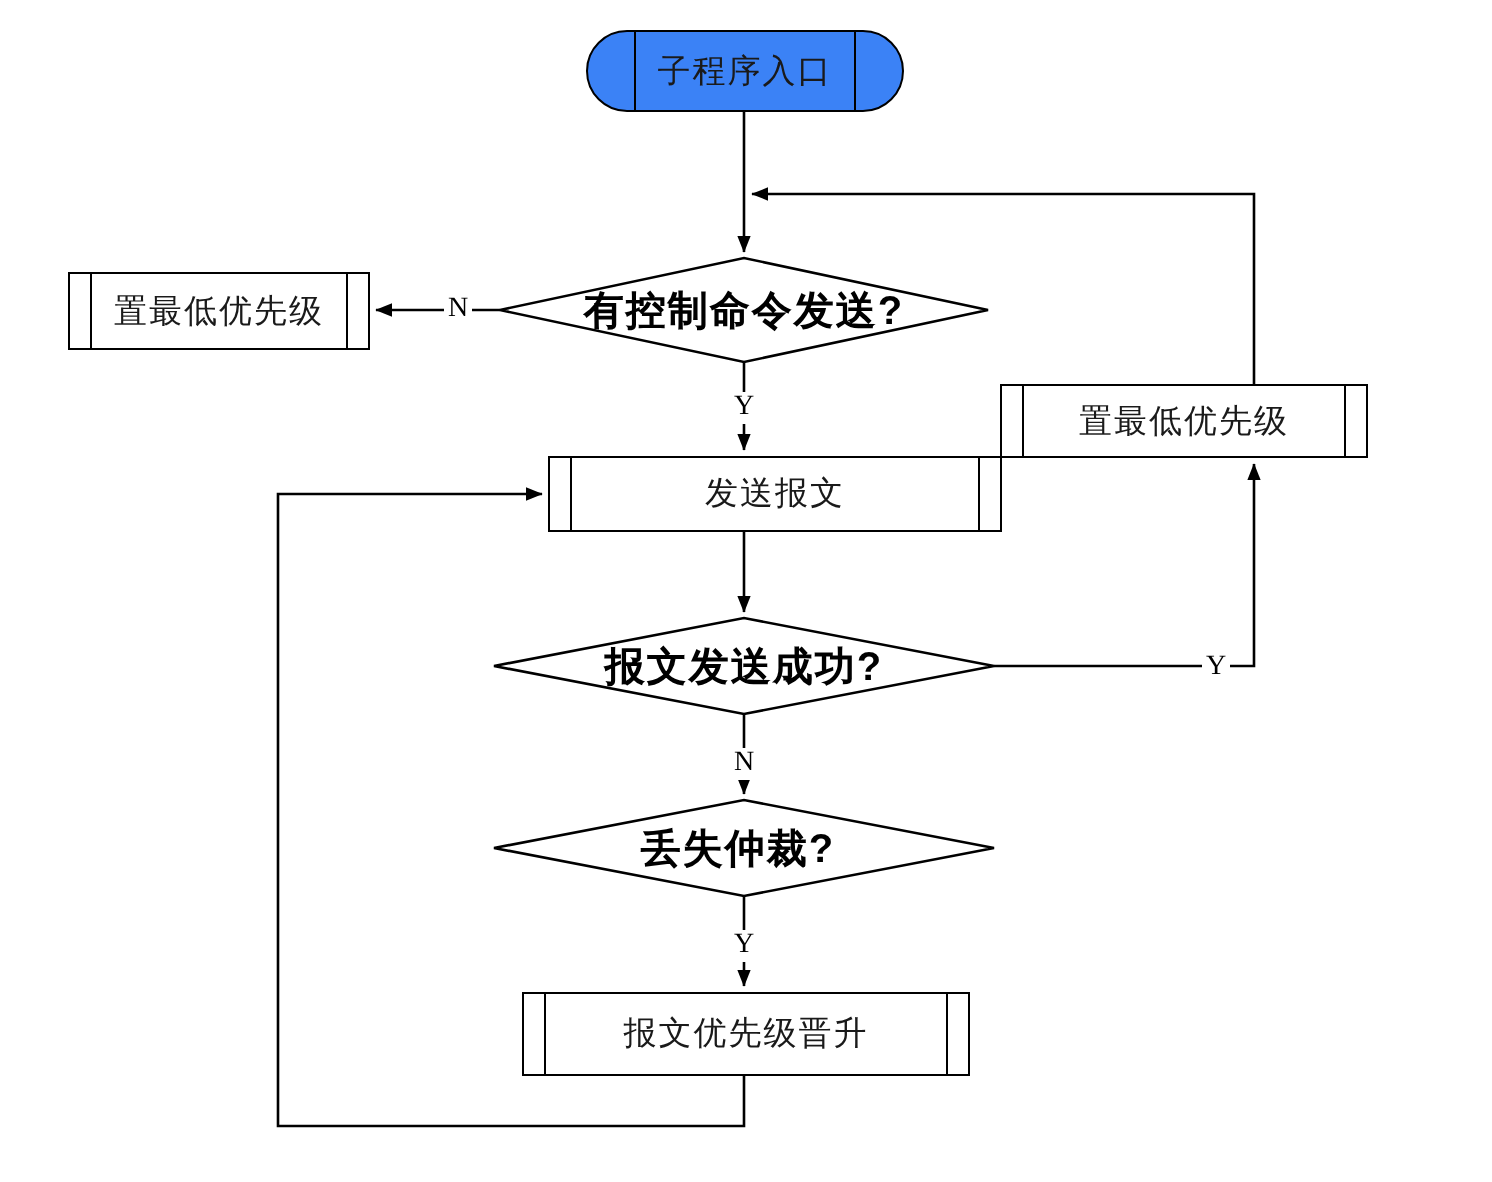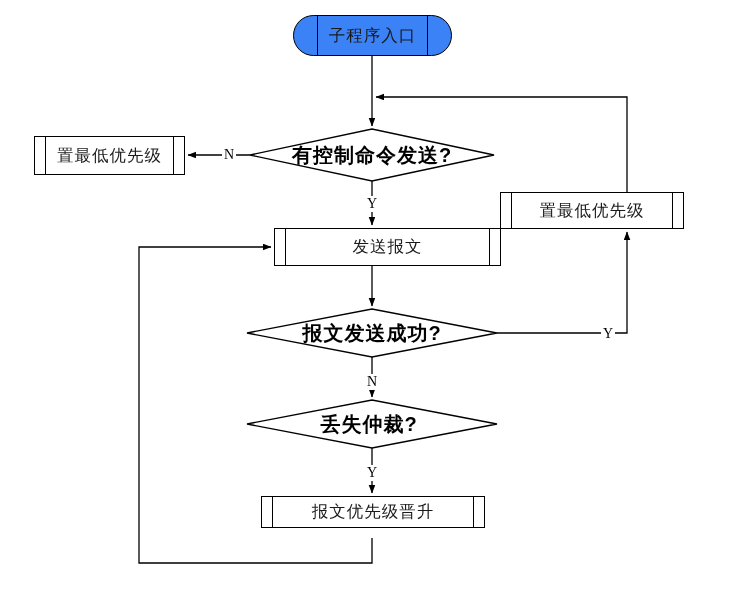--- a/index.html
+++ b/index.html
@@ -170,21 +170,21 @@
   </div>
 
   <div class="diamond-label" style="left:247px; top:309px; width:250px; height:48px;justify-content:center;">
     <span>报文发送成功?</span>
   </div>
 
   <div class="diamond-label" style="left:244px; top:400px; width:250px; height:48px;">
     <span>丢失仲裁?</span>
   </div>
 
-  <div class="node proc" style="left:261px; top:496px; width:224px; height:32px;font-family:Liberation Mono, monospace;">
+  <div class="node proc" style="left:261px; top:496px; width:224px; height:42px;font-family:Liberation Mono, monospace;">
     <span class="bar-l"></span>
     <span class="bar-r"></span>
     <span class="ptext">报文优先级晋升</span>
   </div>
 
   <span class="edge-label" style="left:222px; top:147px;">N</span>
 
   <span class="edge-label" style="left:365px; top:196px;">Y</span>
 
   <span class="edge-label" style="left:601px; top:326px;">Y</span>

